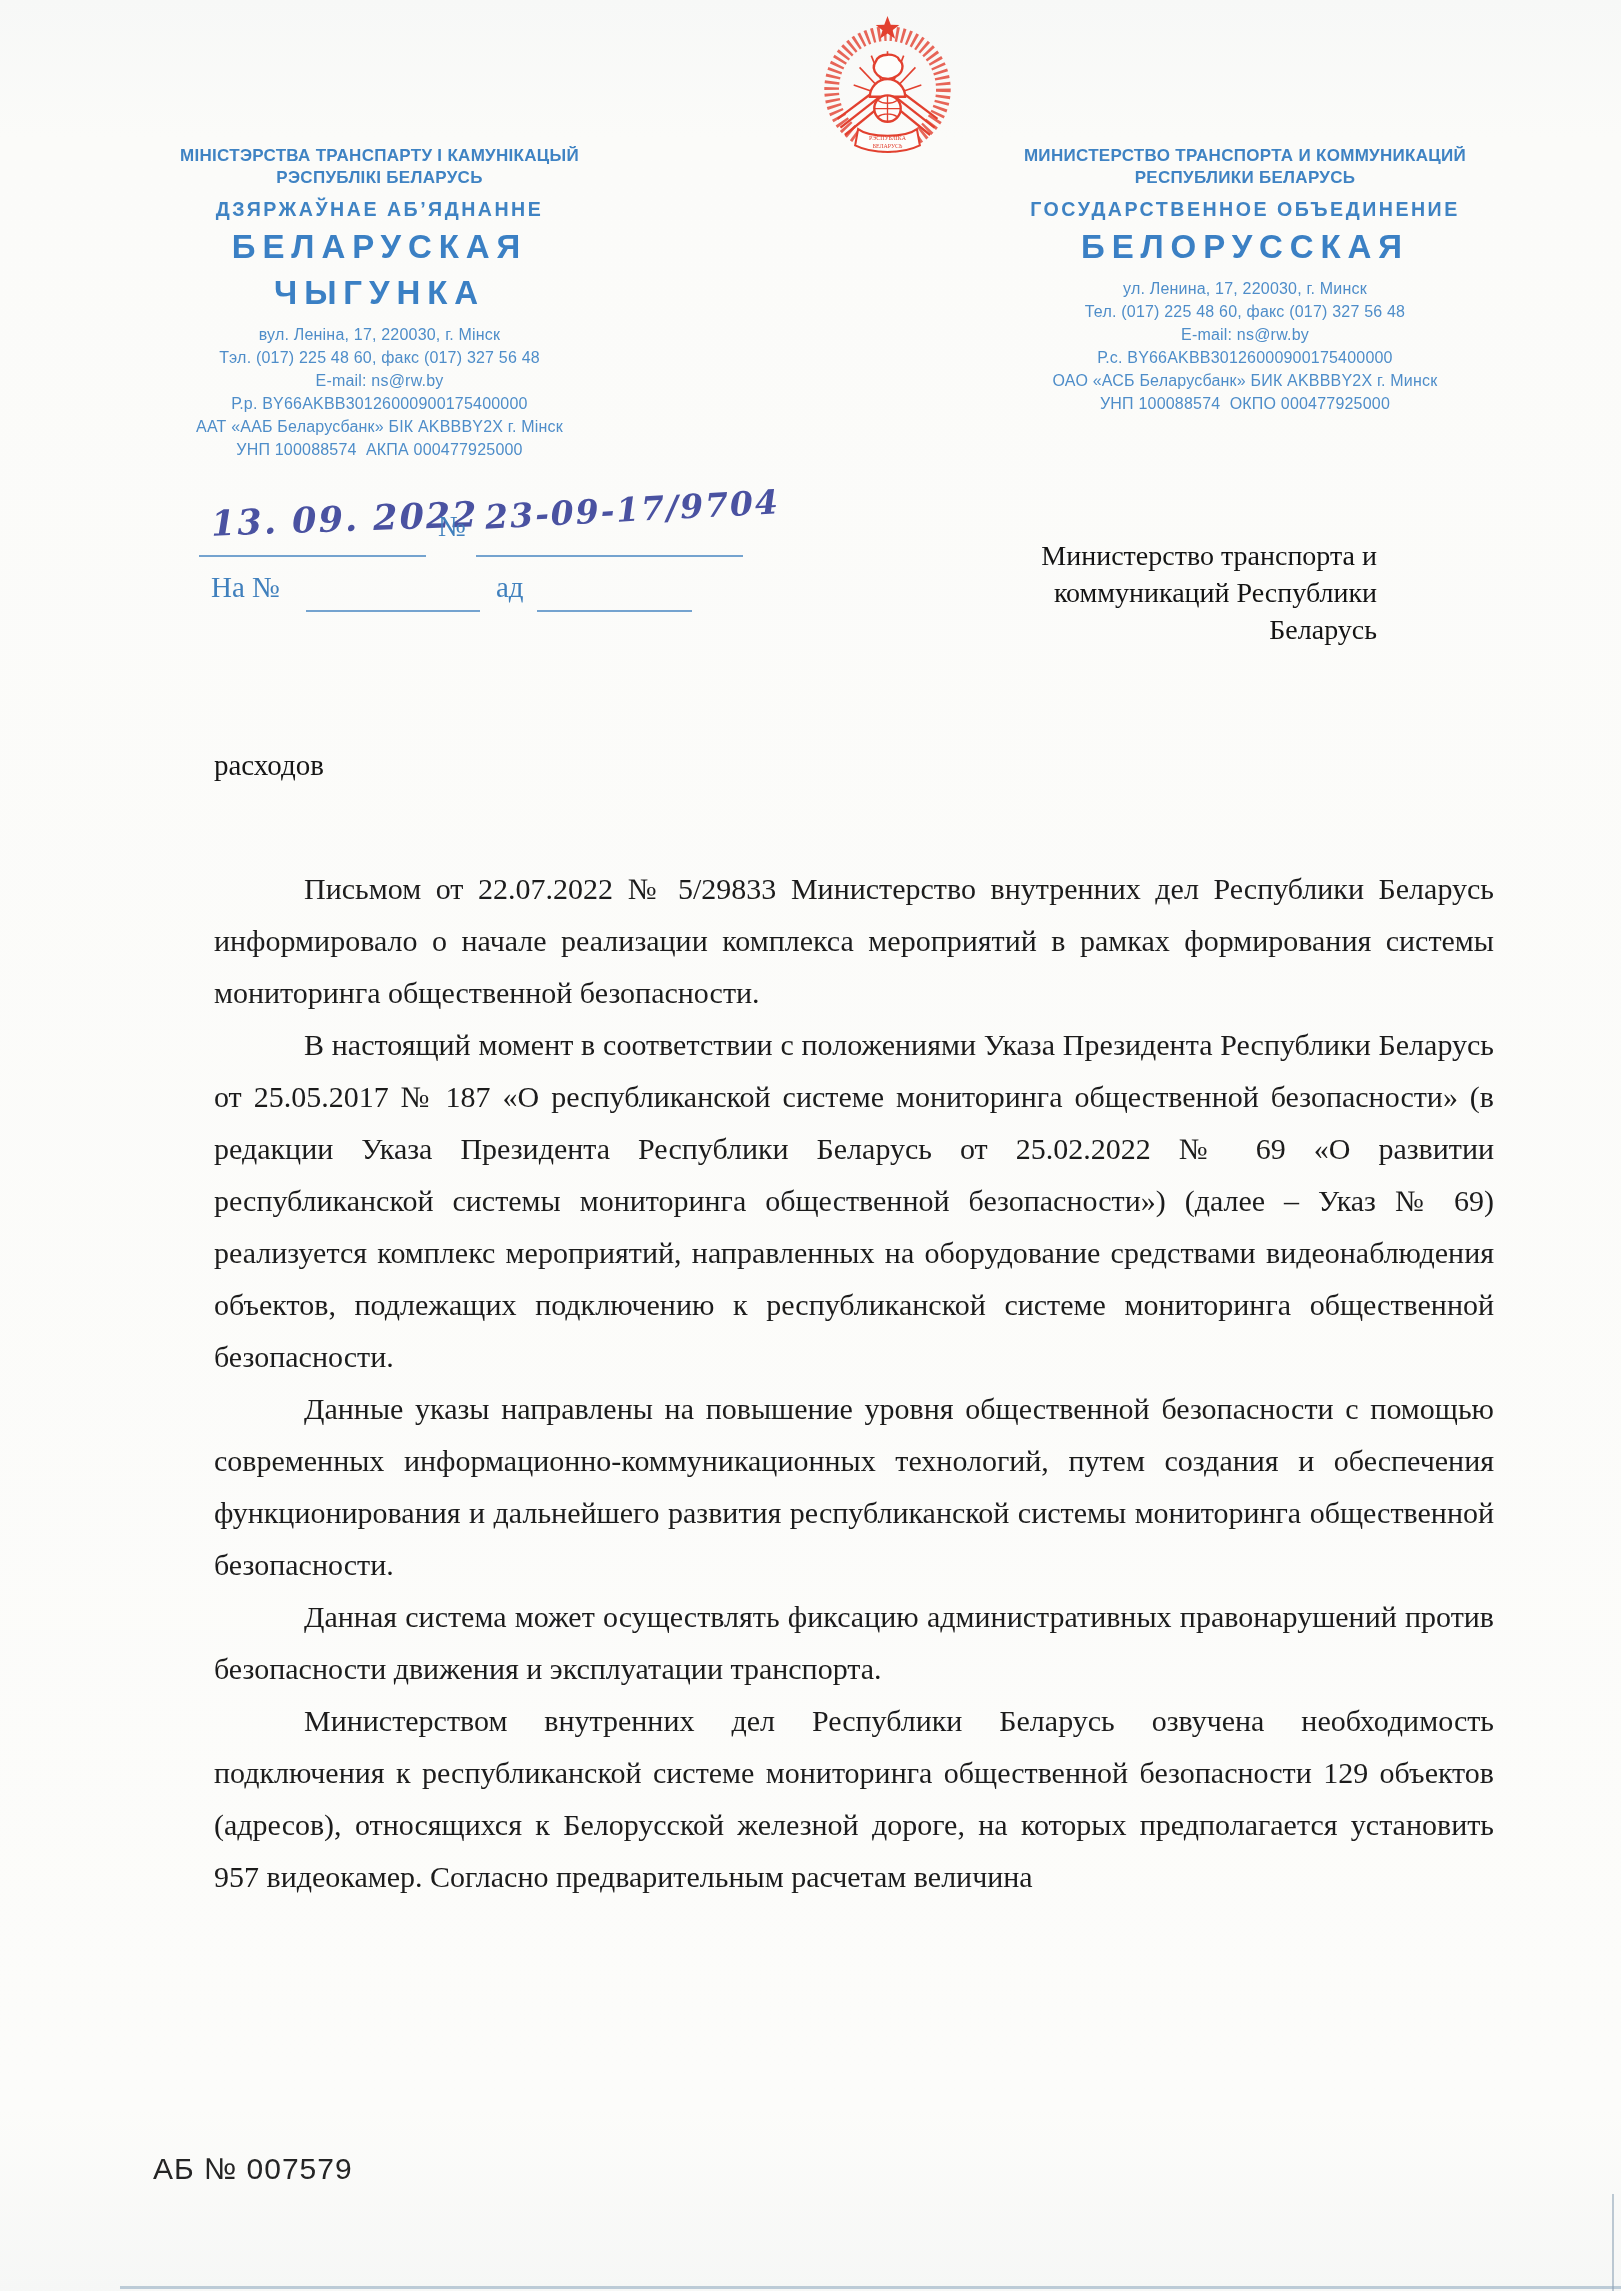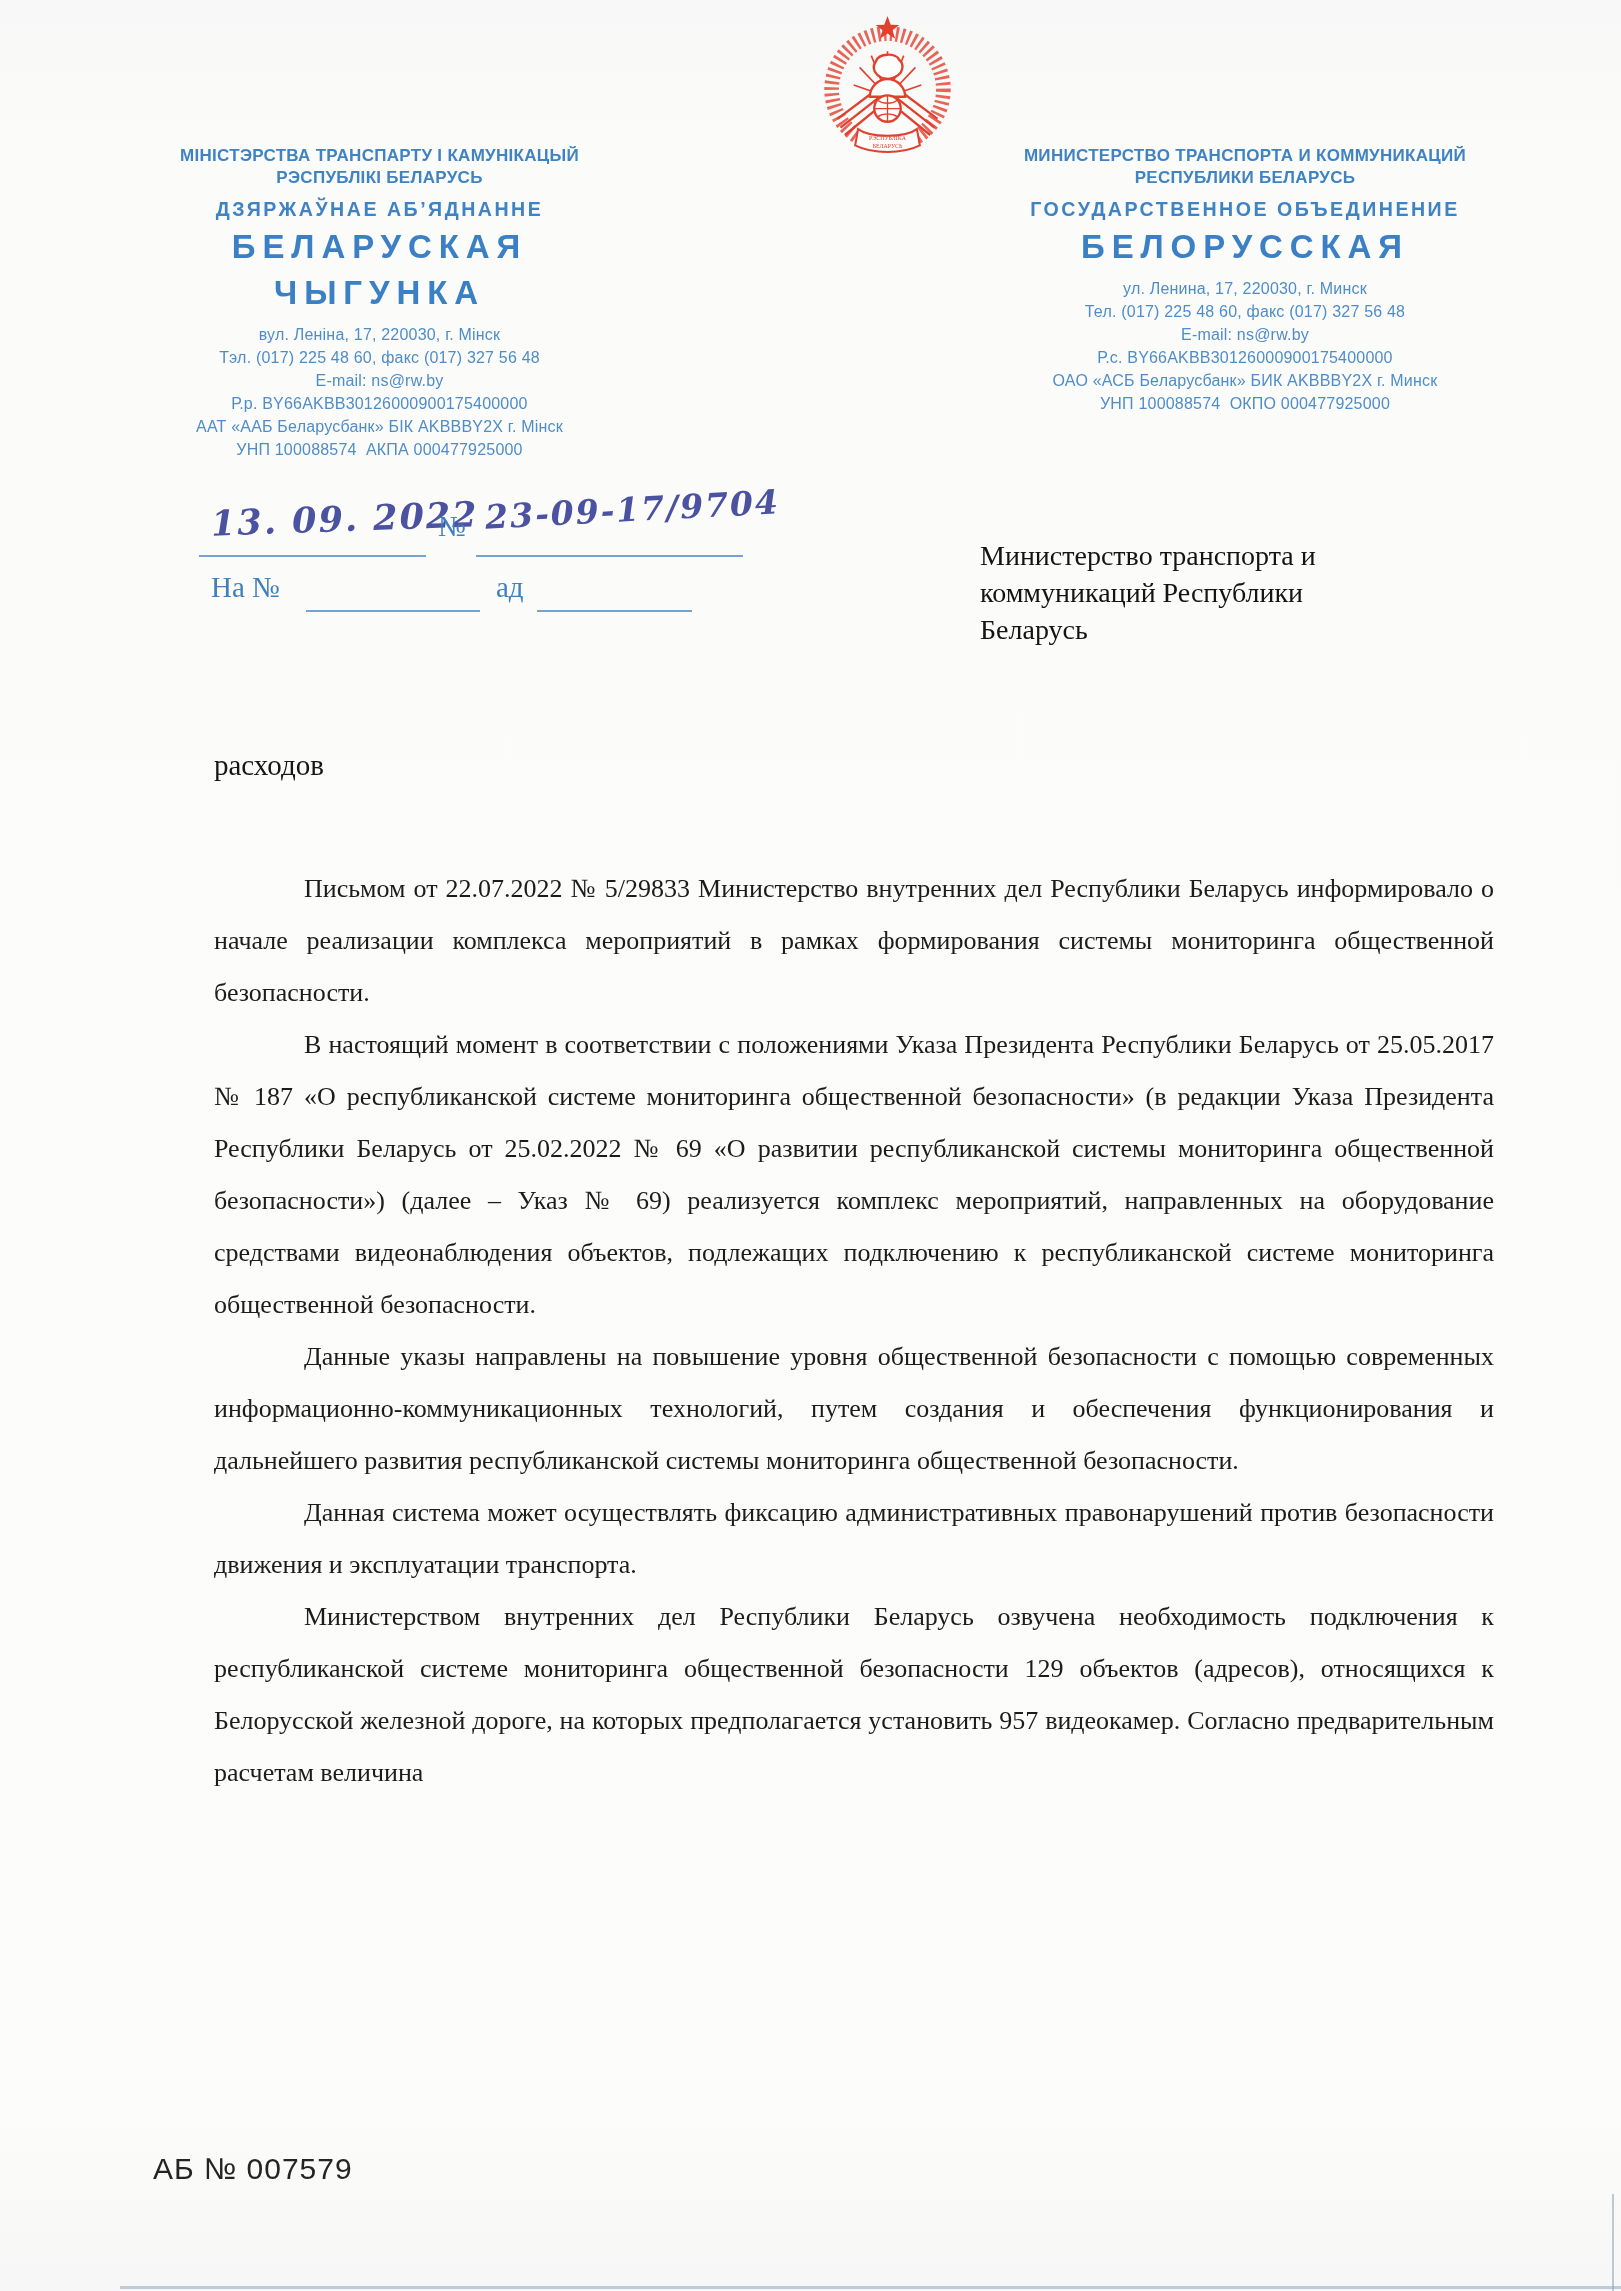--- a/index.html
+++ b/index.html
@@ -19,24 +19,24 @@
   .lh-right{left:961px;width:568px;}
   .lh .ministry{font-size:17px;font-weight:bold;line-height:21.6px;letter-spacing:0.3px;}
   .lh .assoc{font-size:19.6px;font-weight:bold;letter-spacing:2.5px;margin-top:8.8px;line-height:25.5px;}
   .lh .org{font-size:33px;font-weight:bold;letter-spacing:6.9px;line-height:42px;margin-top:3.9px;color:#3b80c4;}
   .lh .addr{margin-top:8.8px;font-size:16px;line-height:23px;font-weight:normal;color:#4e8dc9;letter-spacing:0.2px;}
   
   .ref-print{position:absolute;color:#4080bd;font-family:"Liberation Serif",serif;font-size:29px;}
   .hand{position:absolute;color:#4a52a1;font-family:"DejaVu Serif",serif;font-style:italic;font-weight:bold;letter-spacing:2px;}
   .rule{position:absolute;height:2px;background:#74a3cf;}
   
-  .addressee{position:absolute;left:980px;top:537px;width:421px;font-size:28px;line-height:37px;color:#141414;}
+  .addressee{position:absolute;left:956px;top:537px;width:421px;font-size:28px;line-height:37px;color:#141414;text-align:right;}
   .subject{position:absolute;left:214px;top:745px;width:549px;font-size:29px;line-height:41px;color:#161616;}
   .body-text{position:absolute;left:214px;top:863px;width:1280px;color:#1c1c1c;
-    font-size:26px;line-height:52px;text-align:justify;}
+    font-size:30px;line-height:52px;text-align:justify;}
   .body-text p{margin:0;text-indent:90px;}
   
   .serial{position:absolute;left:153px;top:2152px;font-family:"Liberation Sans",sans-serif;
     font-size:30px;color:#242424;letter-spacing:1px;}
   .scan-bottom{position:absolute;left:120px;right:0;bottom:2.9px;height:2.9px;background:#9db4c6;opacity:.65;}
   .scan-right{position:absolute;right:6.9px;top:2194px;height:98px;width:2px;background:#8aa0b5;opacity:.55;}
 </style>
 </head>
 <body>
 

